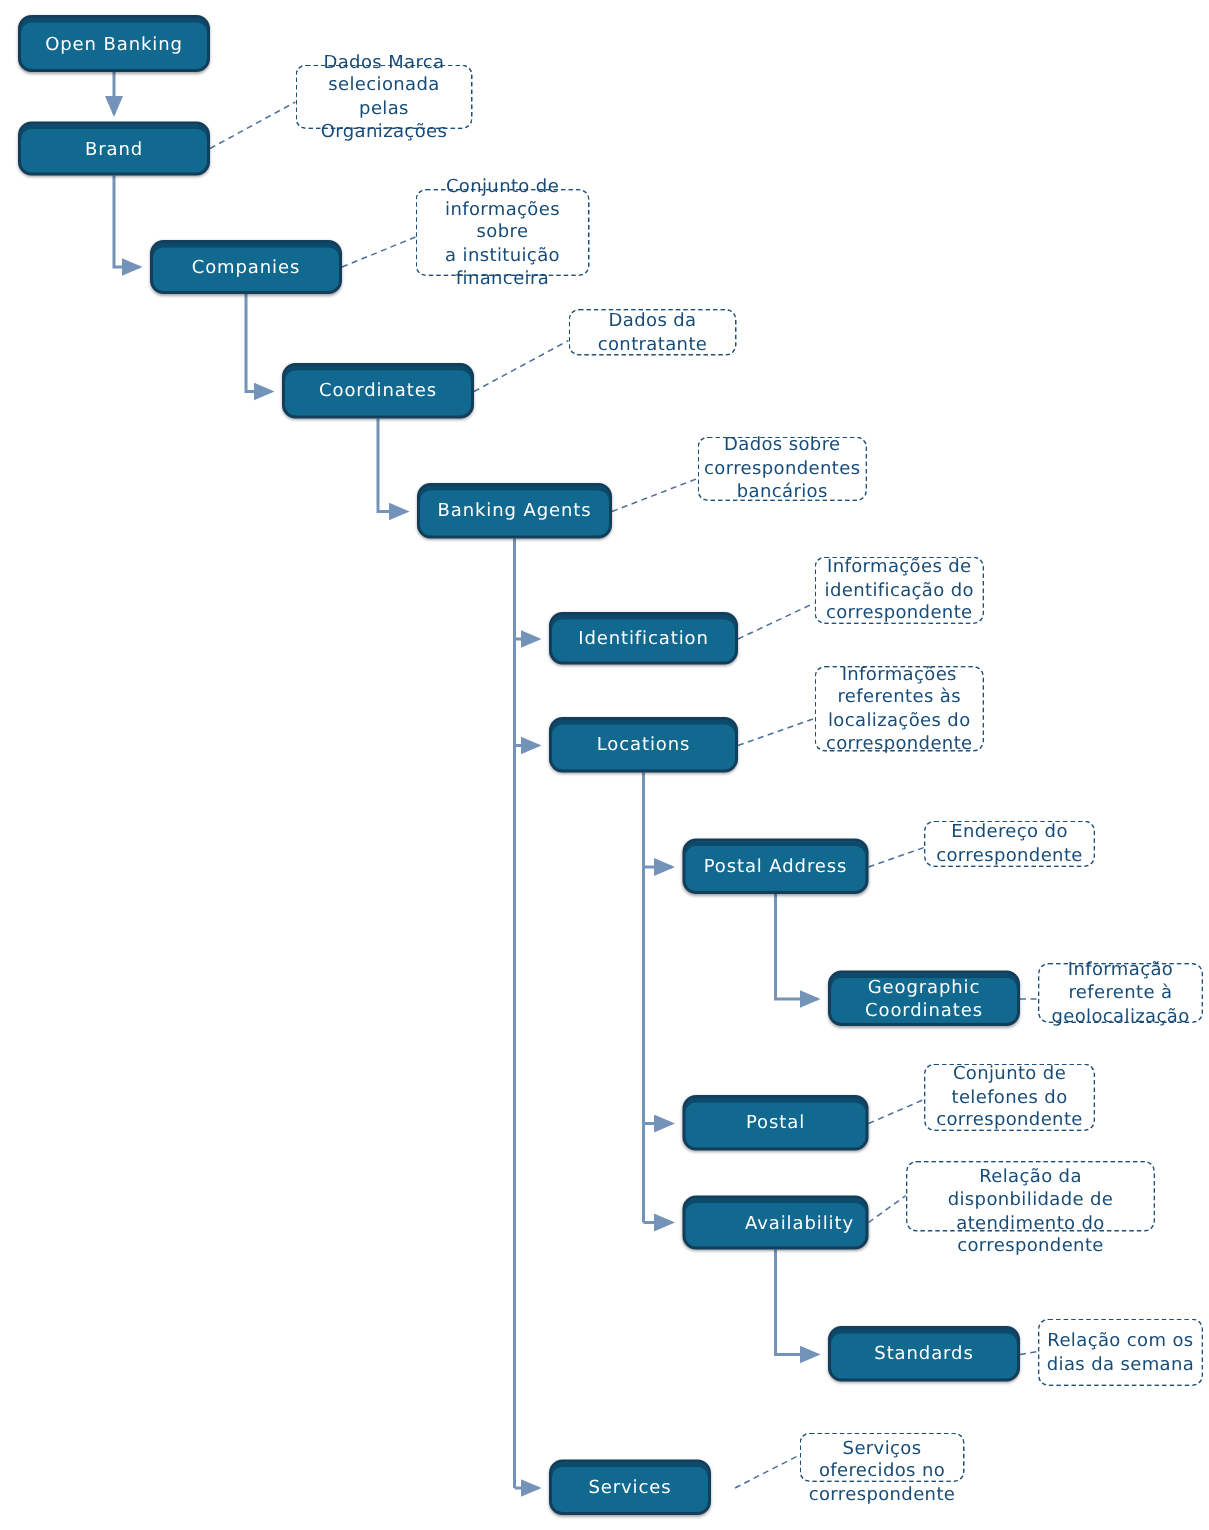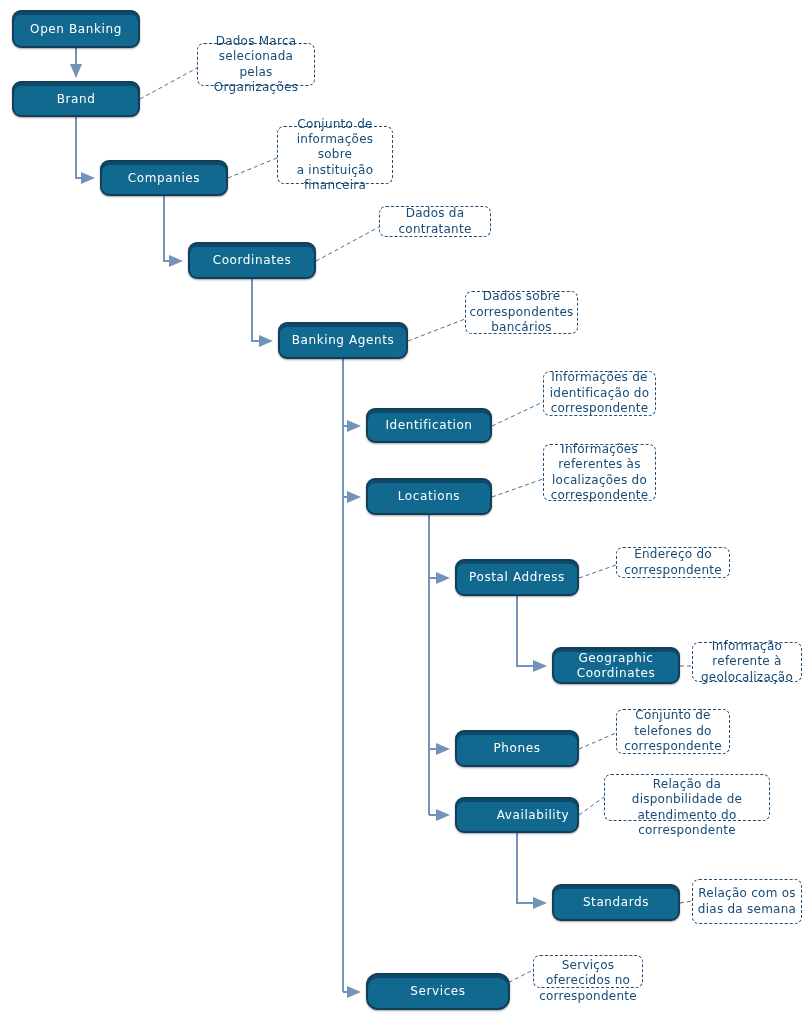--- a/index.html
+++ b/index.html
@@ -159,29 +159,29 @@
   <div class="node" style="left:366px;top:478px;width:126px;height:37px;">
     <span>Locations</span>
   </div>
   <div class="node" style="left:455px;top:559px;width:124px;height:37px;">
     <span>Postal Address</span>
   </div>
   <div class="node" style="left:552px;top:647px;width:128px;height:37px;">
     <span>Geographic<br>Coordinates</span>
   </div>
   <div class="node" style="left:455px;top:730px;width:124px;height:37px;">
-    <span>Phones</span>
+    <span>Postal</span>
   </div>
   <div class="node" style="left:455px;top:797px;width:124px;height:36px;padding-left:32px;">
     <span>Availability</span>
   </div>
   <div class="node" style="left:552px;top:884px;width:128px;height:37px;">
     <span>Standards</span>
   </div>
-  <div class="node" style="left:366px;top:973px;width:144px;height:37px;border-radius:12px;">
+  <div class="node" style="left:366px;top:973px;width:108px;height:37px;">
     <span>Services</span>
   </div>
 
   <div class="note" style="left:197px;top:43px;width:118px;height:43px;">
     <span>Dados Marca<br>selecionada pelas<br>Organizações</span>
   </div>
   <div class="note" style="left:277px;top:126px;width:116px;height:58px;">
     <span>Conjunto de<br>informações sobre<br>a instituição<br>financeira</span>
   </div>
   <div class="note" style="left:379px;top:206px;width:112px;height:31px;">

